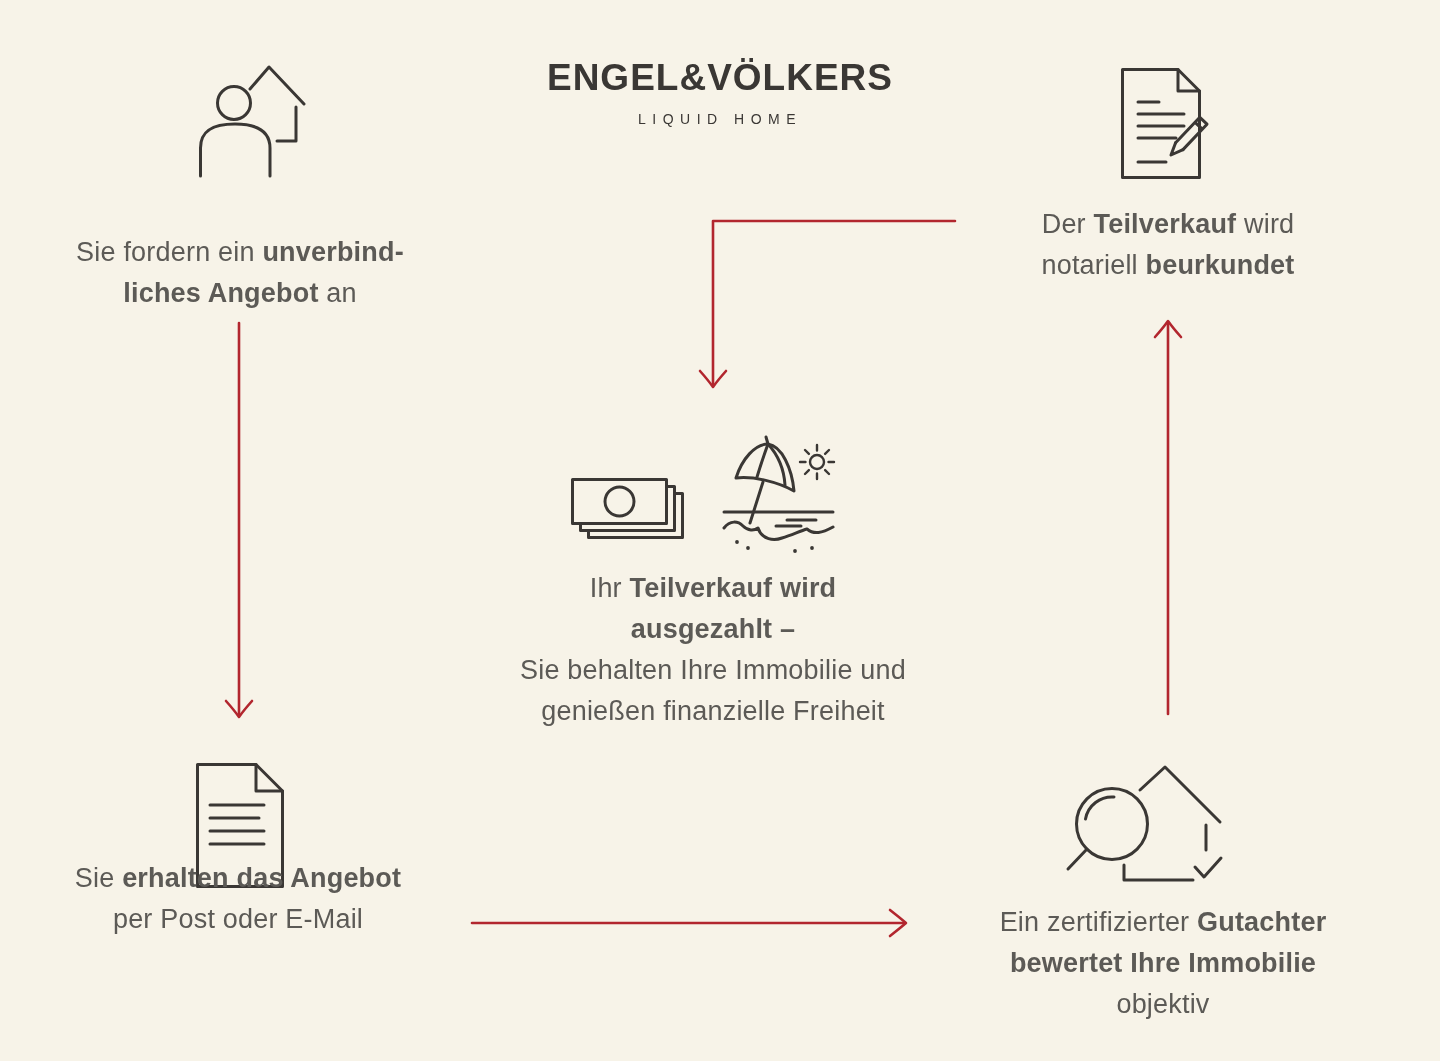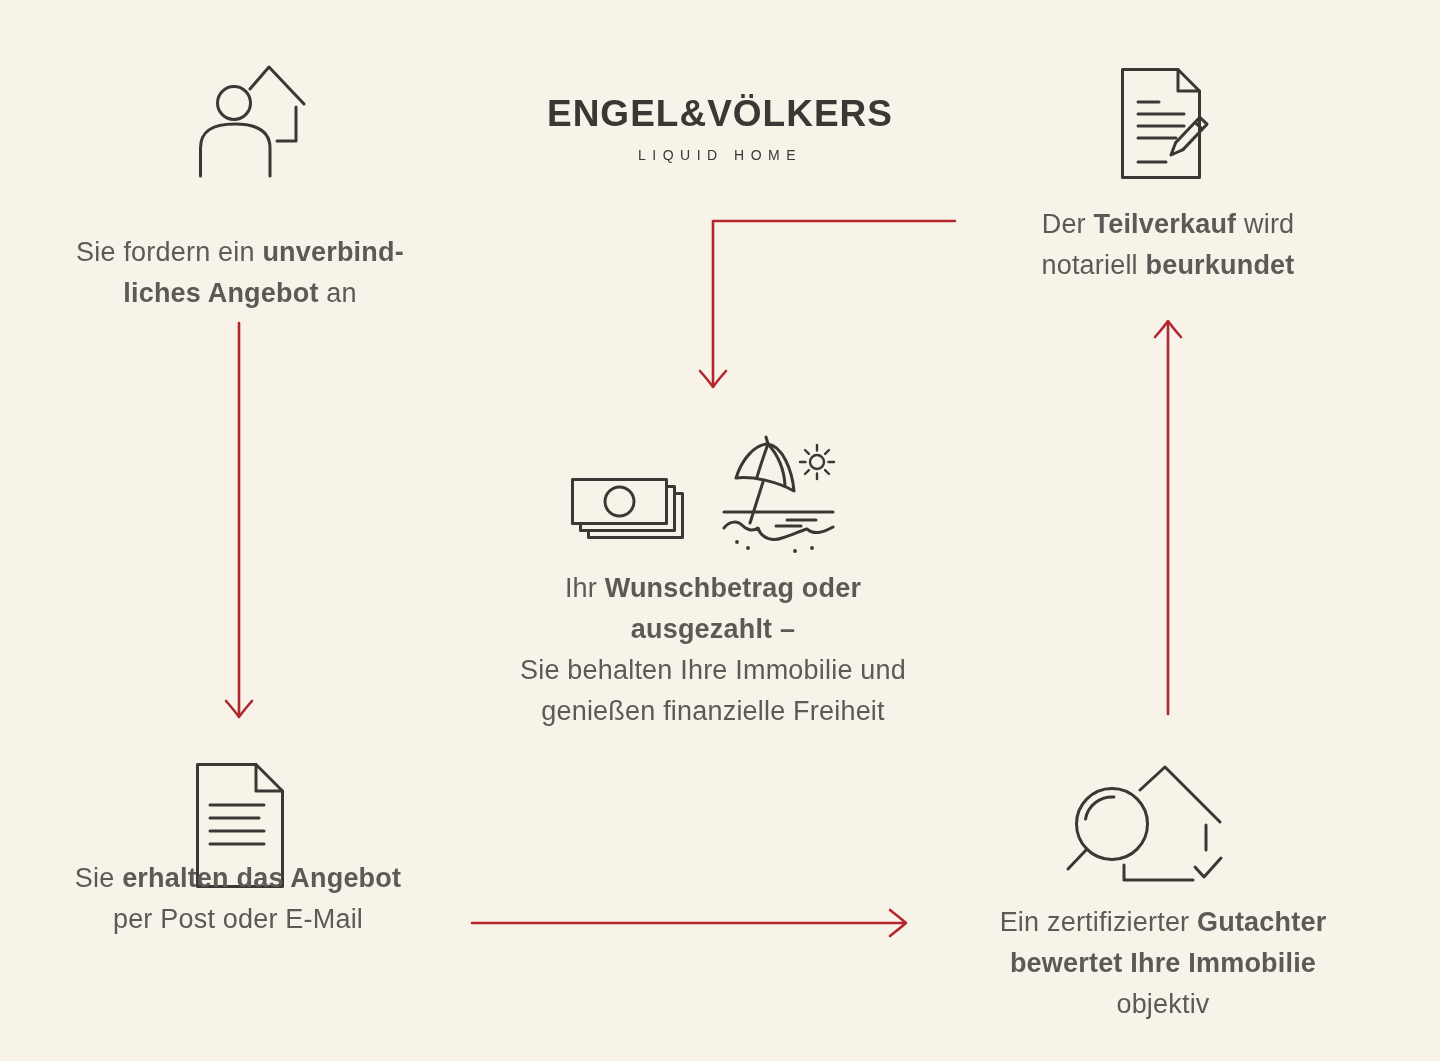--- a/index.html
+++ b/index.html
@@ -6,21 +6,21 @@
     --bg:#f7f3e8; --red:#b2262e; --gray:#5c5a56; --dark:#3a3734;
   }
   html,body{margin:0;padding:0;}
   body{
     width:1440px;height:1061px;position:relative;overflow:hidden;
     background:var(--bg);
     font-family:"Liberation Sans", sans-serif;
   }
   .abs{position:absolute;}
   
-  .logo{left:502px;top:58px;width:436px;text-align:center;color:var(--dark);margin-top:36px;}
+  .logo{left:502px;top:58px;width:436px;text-align:center;color:var(--dark);}
   .logo-brand{font-size:37px;font-weight:700;letter-spacing:1px;line-height:40px;}
   .logo-sub{font-size:14px;font-weight:400;letter-spacing:6.5px;margin-top:9px;line-height:24px;}
   
   .step-text{
     position:absolute;text-align:center;
     font-size:27px;line-height:41px;color:var(--gray);letter-spacing:.2px;
   }
   .step-text b{font-weight:700;}
   .t-request{left:20px;top:204px;width:440px;margin-top:28px;}
   .t-notary{left:948px;top:204px;width:440px;}
@@ -127,21 +127,21 @@
   <div><span>Sie fordern ein </span><b>unverbind-</b></div>
   <div><b>liches Angebot</b><span> an</span></div>
 </div>
 
 <div class="step-text t-notary">
   <div><span>Der </span><b>Teilverkauf</b><span> wird</span></div>
   <div><span>notariell </span><b>beurkundet</b></div>
 </div>
 
 <div class="step-text t-payout">
-  <div><span>Ihr </span><b>Wunschbetrag oder</b></div>
+  <div><span>Ihr </span><b>Teilverkauf wird</b></div>
   <div><b>ausgezahlt –</b></div>
   <div><span>Sie behalten Ihre Immobilie und</span></div>
   <div><span>genießen finanzielle Freiheit</span></div>
 </div>
 
 <div class="step-text t-receive">
   <div><span>Sie </span><b>erhalten das Angebot</b></div>
   <div><span>per Post oder E-Mail</span></div>
 </div>
 

